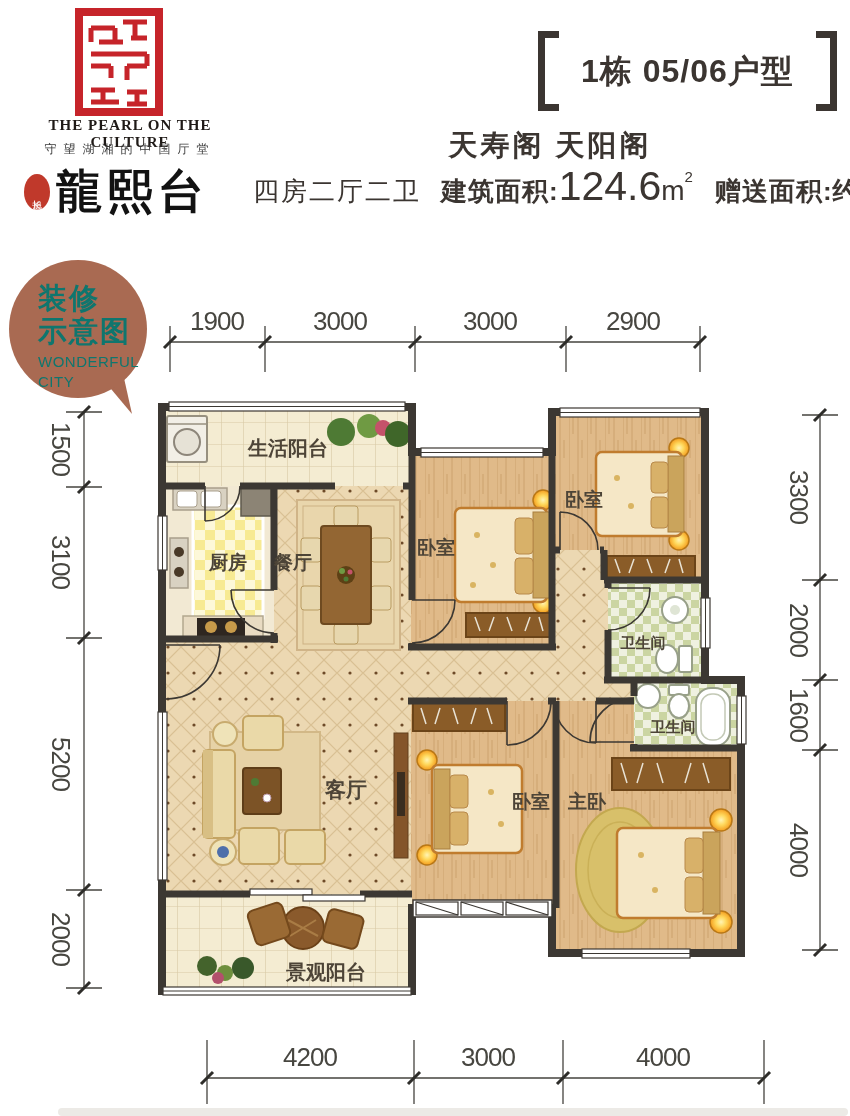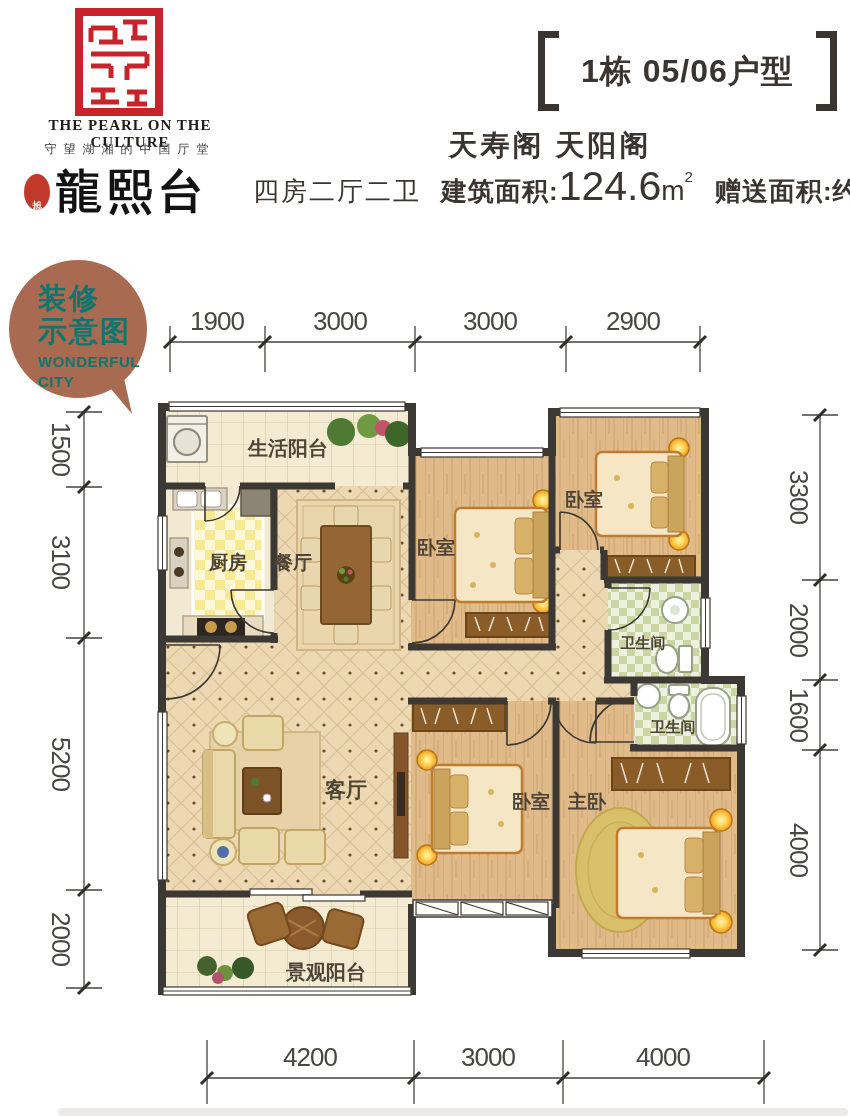--- a/index.html
+++ b/index.html
@@ -37,21 +37,21 @@
   .info-line .unit{font-size:28px;font-weight:500;}
   .info-line sup{font-size:15px;vertical-align:18px;}
   .info-line .gap{width:22px;}
 
   
   .bubble{left:9px;top:260px;width:138px;height:138px;border-radius:50%;background:#a96a52;z-index:3;}
   .bubble-tail{left:92px;top:372px;width:40px;height:42px;background:#a96a52;
     clip-path:polygon(12% 0,100% 100%,78% 6%);z-index:2;}
   .bubble-text{left:38px;top:282px;color:#0f766e;z-index:4;}
   .bubble-text .b1{font-size:29px;font-weight:700;line-height:33px;letter-spacing:2px;}
-  .bubble-text .b2{font-size:15px;font-weight:700;line-height:20px;letter-spacing:.5px;margin-top:4px;}
+  .bubble-text .b2{font-size:15px;font-weight:400;line-height:20px;letter-spacing:.5px;margin-top:4px;}
 
   
   svg.dims{left:0;top:0;z-index:1;}
   .dim-label{position:absolute;font-size:26px;color:#474640;letter-spacing:-1px;z-index:2;}
   .dim-h{width:90px;text-align:center;}
   .dim-v{height:100px;width:28px;writing-mode:vertical-rl;text-align:center;}
 
   .plan{left:155px;top:400px;z-index:2;}
   .plan text{font-weight:700;fill:#4d4437;text-anchor:middle;
     font-family:"Liberation Sans",sans-serif;}

